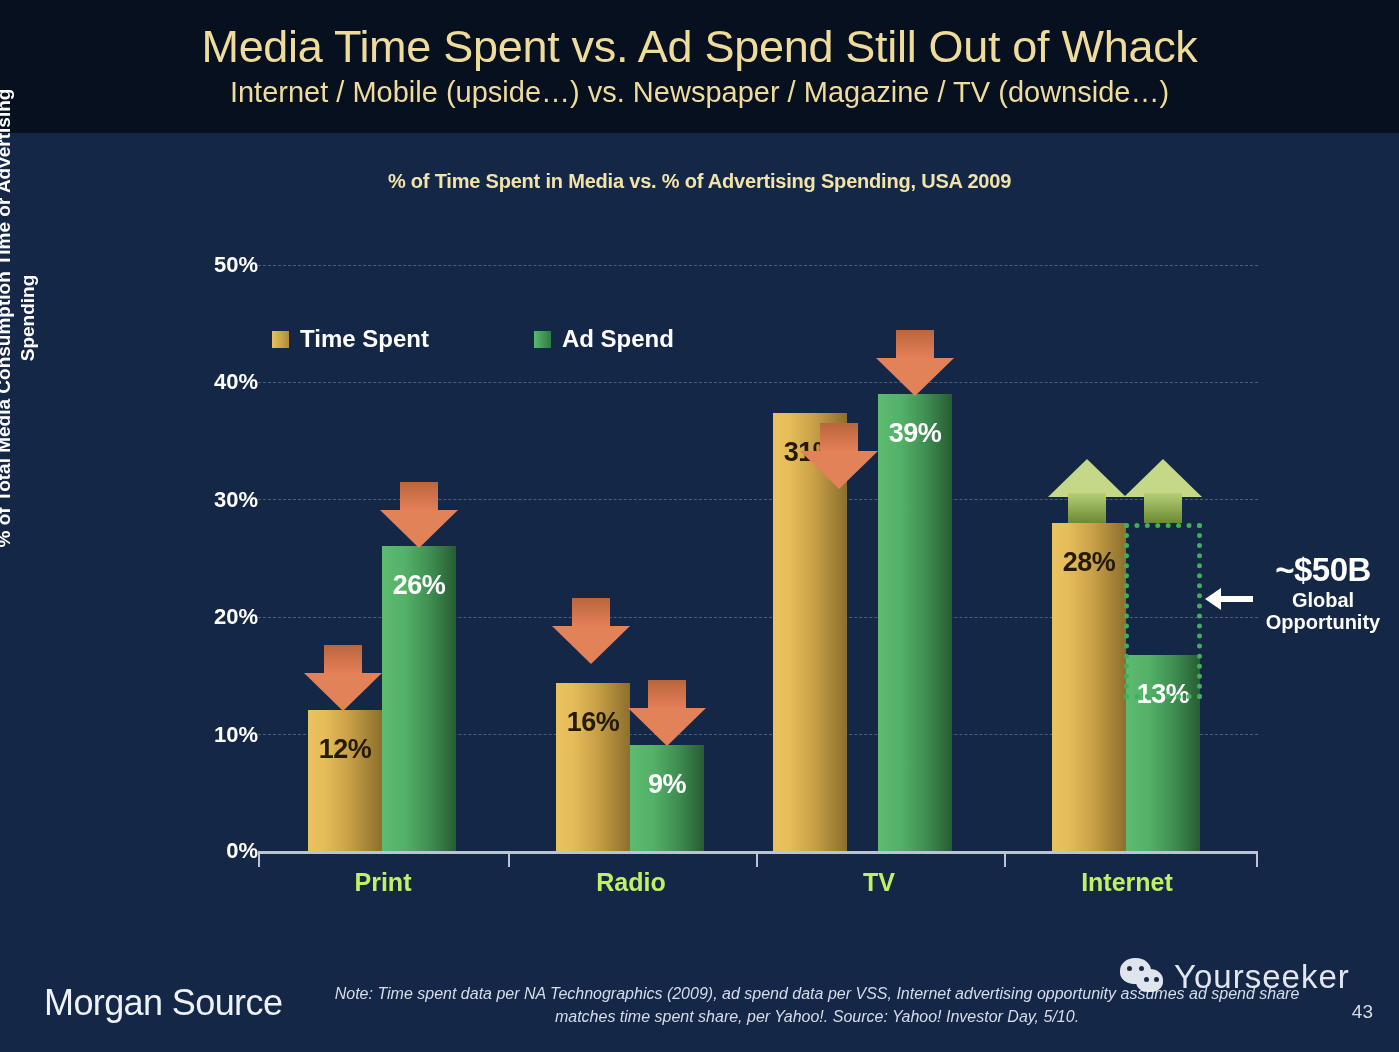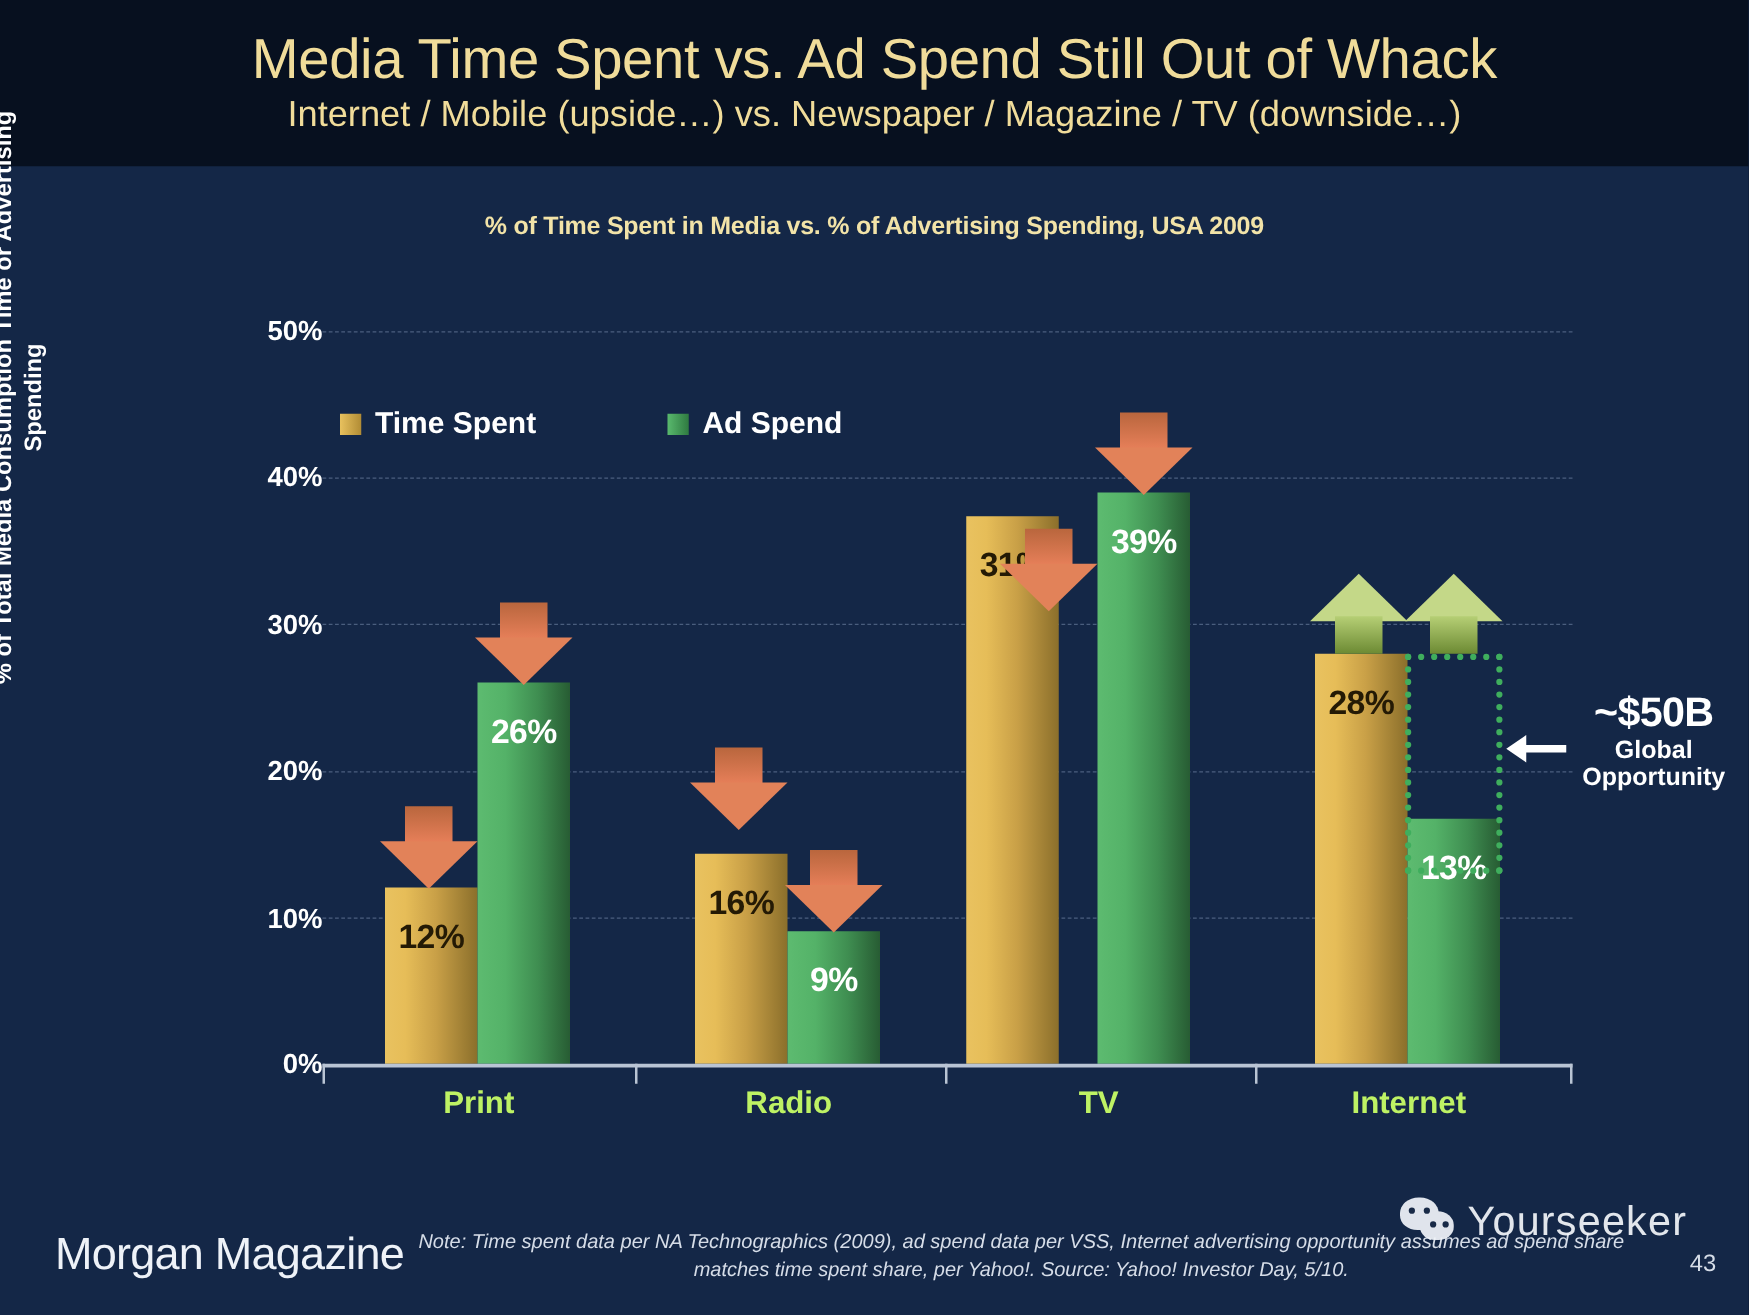--- a/index.html
+++ b/index.html
@@ -347,21 +347,21 @@
     <div class="legend-item">
       <span class="legend-swatch gold"></span>
       <span class="legend-label">Time Spent</span>
     </div>
     <div class="legend-item">
       <span class="legend-swatch green"></span>
       <span class="legend-label">Ad Spend</span>
     </div>
   </div>
 
-  <div id="logo">Morgan Magazine</div>
+  <div id="logo">Morgan Source</div>
 
   <div id="note">
     <span>Note: Time spent data per NA Technographics (2009), ad spend data per VSS, Internet advertising opportunity assumes ad</span>
     <span>spend share matches time spent share, per Yahoo!. Source: Yahoo! Investor Day, 5/10.</span>
   </div>
 
   <div id="watermark">
     <span class="wechat">
       <span class="b1"></span>
       <span class="b2"></span>

